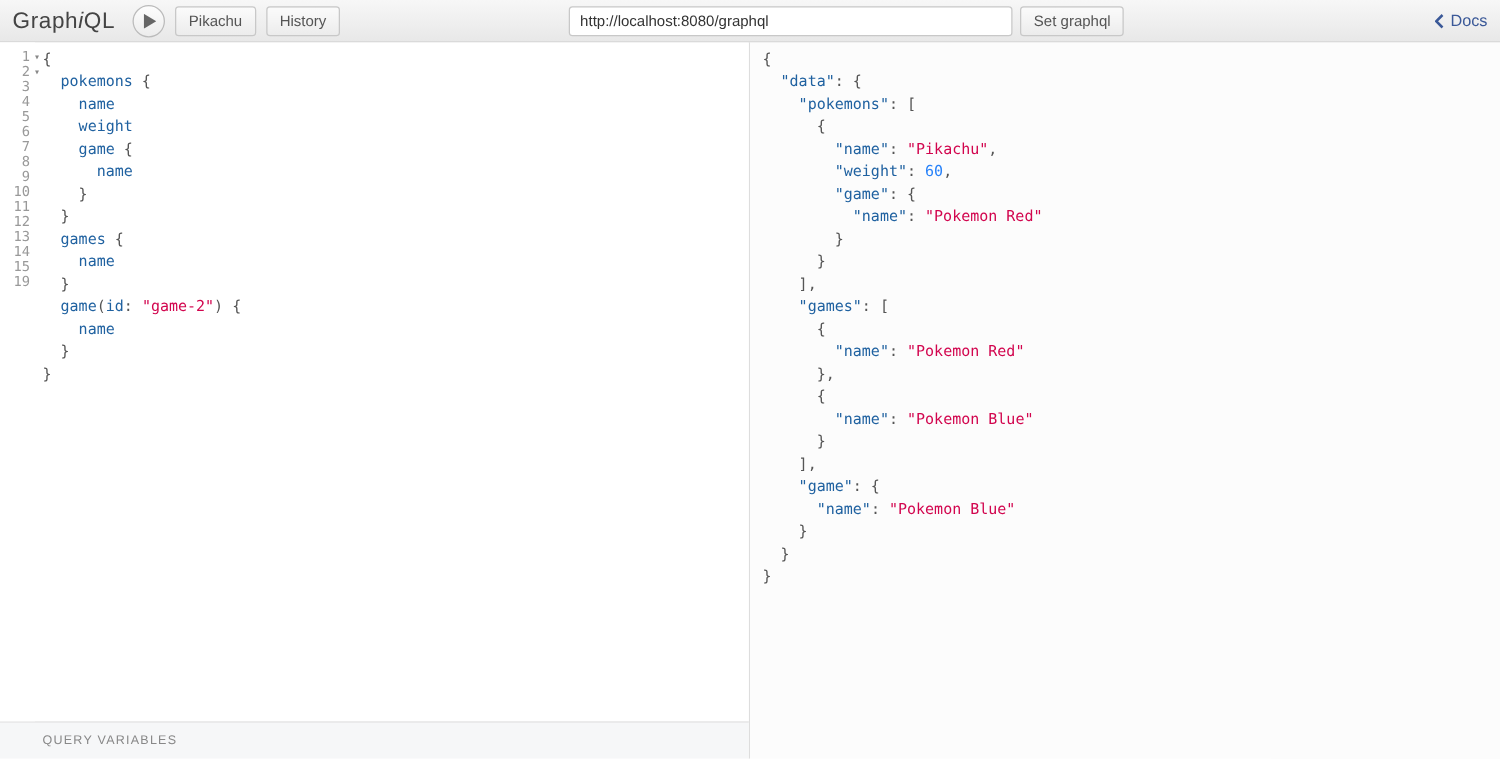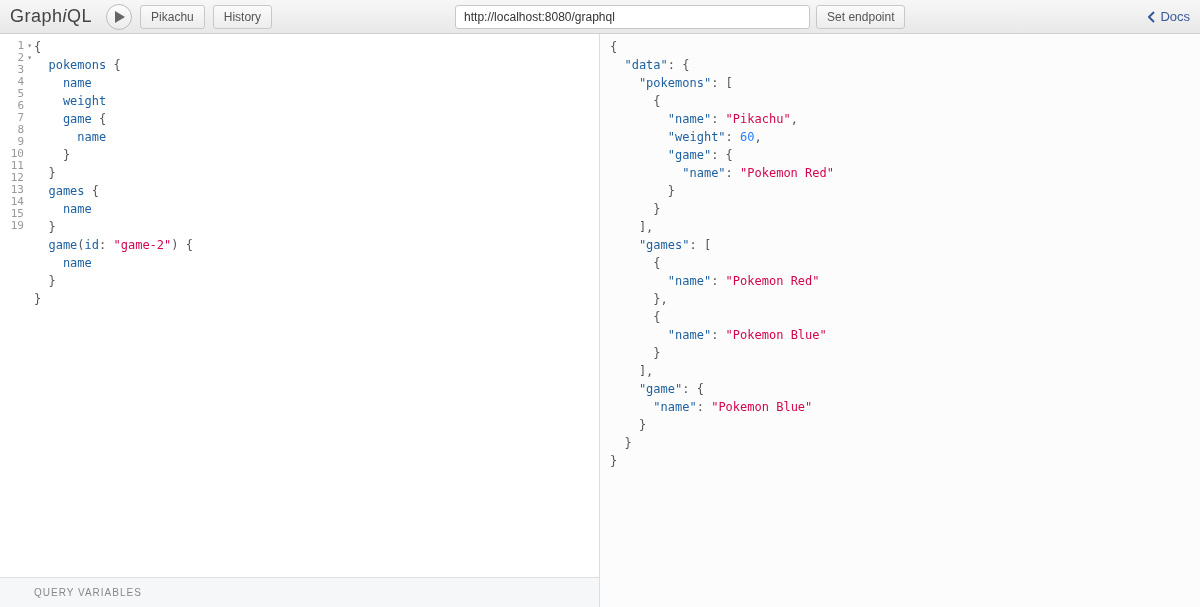--- a/index.html
+++ b/index.html
@@ -97,21 +97,21 @@
     <svg viewBox="0 0 10 12">
         <path d="M0 0 L10 6 L0 12 Z"></path>
       </svg>
   </button>
 
   <button class="tb-btn">Pikachu</button>
   <button class="tb-btn">History</button>
 
   <div class="endpoint-group">
     <input class="endpoint-input" value="http://localhost:8080/graphql" style="">
-    <button class="tb-btn">Set endpoint</button>
+    <button class="tb-btn">Set graphql</button>
   </div>
 
   <div class="docs-btn">
     <svg viewBox="0 0 8 12">
         <path d="M6 1 L1 6 L6 11"></path>
       </svg>
     <span>Docs</span>
   </div>
 </div>
 

